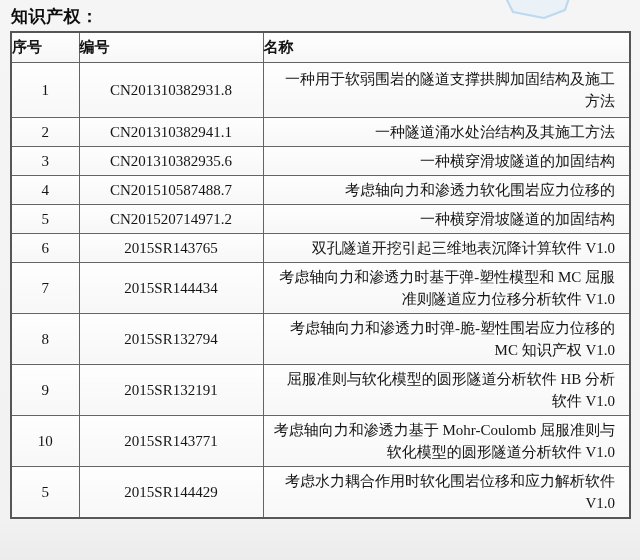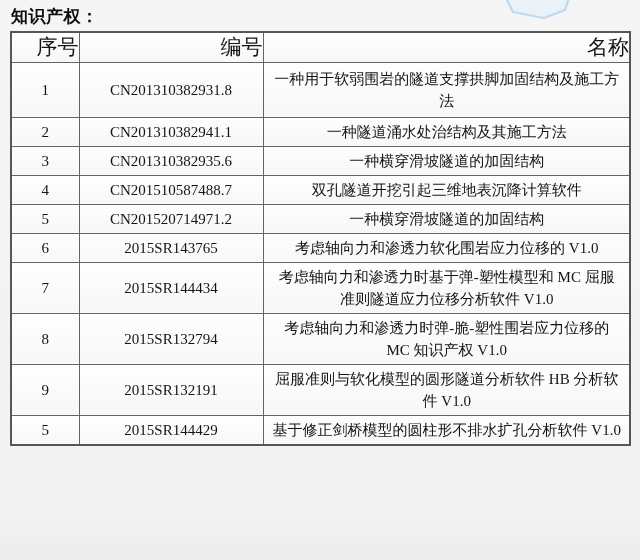--- a/index.html
+++ b/index.html
@@ -45,32 +45,32 @@
   .ip-table col.c-code { width: 184px; }
   .ip-table col.c-name { width: 367px; }
 
   .ip-table th, .ip-table td {
     border: 1px solid #646464;
     vertical-align: middle;
     line-height: 22px;
     background: linear-gradient(180deg, #fefefe 0%, #f7f7f7 100%);
   }
   .ip-table th {
-    font-weight: normal;
-    text-align: right;
+    font-weight: bold;
+    text-align: left;
     height: 30px;
-    font-size: 21px;
+    font-size: 15px;
   }
   .ip-table td { padding: 3px 4px; }
   .ip-table td:nth-child(1),
   .ip-table td:nth-child(2) { text-align: center; }
   .ip-table td:nth-child(3) {
-    text-align: center;
+    text-align: right;
     padding-left: 9px;
-    padding-right: 8px;
+    padding-right: 14px;
   }
   .ip-table tbody tr:first-child td { padding-top: 5px; padding-bottom: 5px; }
 </style>
 </head>
 <body>
 
 <div class="page">
 
   <svg class="watermark" viewBox="0 0 150 26" xmlns="http://www.w3.org/2000/svg">
     <polyline points="14,-2 21,12 52,18 73,10 77,-2" fill="rgba(222,239,250,0.45)" stroke="#bcd9f0" stroke-width="2.2" stroke-linejoin="round"></polyline>
@@ -103,48 +103,53 @@
           <td>一种隧道涌水处治结构及其施工方法</td>
         </tr>
         <tr>
           <td>3</td>
           <td>CN201310382935.6</td>
           <td>一种横穿滑坡隧道的加固结构</td>
         </tr>
         <tr>
           <td>4</td>
           <td>CN201510587488.7</td>
-          <td>双孔隧道开挖引起三维地表沉降计算软件</td>
+          <td>考虑轴向力和渗透力软化围岩应力位移的</td>
         </tr>
         <tr>
           <td>5</td>
           <td>CN201520714971.2</td>
           <td>一种横穿滑坡隧道的加固结构</td>
         </tr>
         <tr>
           <td>6</td>
           <td>2015SR143765</td>
-          <td>考虑轴向力和渗透力软化围岩应力位移的 V1.0</td>
+          <td>双孔隧道开挖引起三维地表沉降计算软件 V1.0</td>
         </tr>
         <tr>
           <td>7</td>
           <td>2015SR144434</td>
           <td>考虑轴向力和渗透力时基于弹-塑性模型和 MC 屈服准则隧道应力位移分析软件 V1.0</td>
         </tr>
         <tr>
           <td>8</td>
           <td>2015SR132794</td>
           <td>考虑轴向力和渗透力时弹-脆-塑性围岩应力位移的 MC 知识产权 V1.0</td>
         </tr>
         <tr>
           <td>9</td>
           <td>2015SR132191</td>
           <td>屈服准则与软化模型的圆形隧道分析软件 HB 分析软件 V1.0</td>
         </tr>
         <tr>
+          <td>10</td>
+          <td>2015SR143771</td>
+          <td>考虑轴向力和渗透力基于 Mohr-Coulomb 屈服准则与软化模型的圆形隧道分析软件 V1.0</td>
+        </tr>
+        <tr>
           <td>5</td>
           <td>2015SR144429</td>
-          <td>基于修正剑桥模型的圆柱形不排水扩孔分析软件 V1.0</td>
+          <td>考虑水力耦合作用时软化围岩位移和应力解析软件 V1.0</td>
         </tr>
       </tbody>
   </table>
 
 </div>
 
 </body></html>

